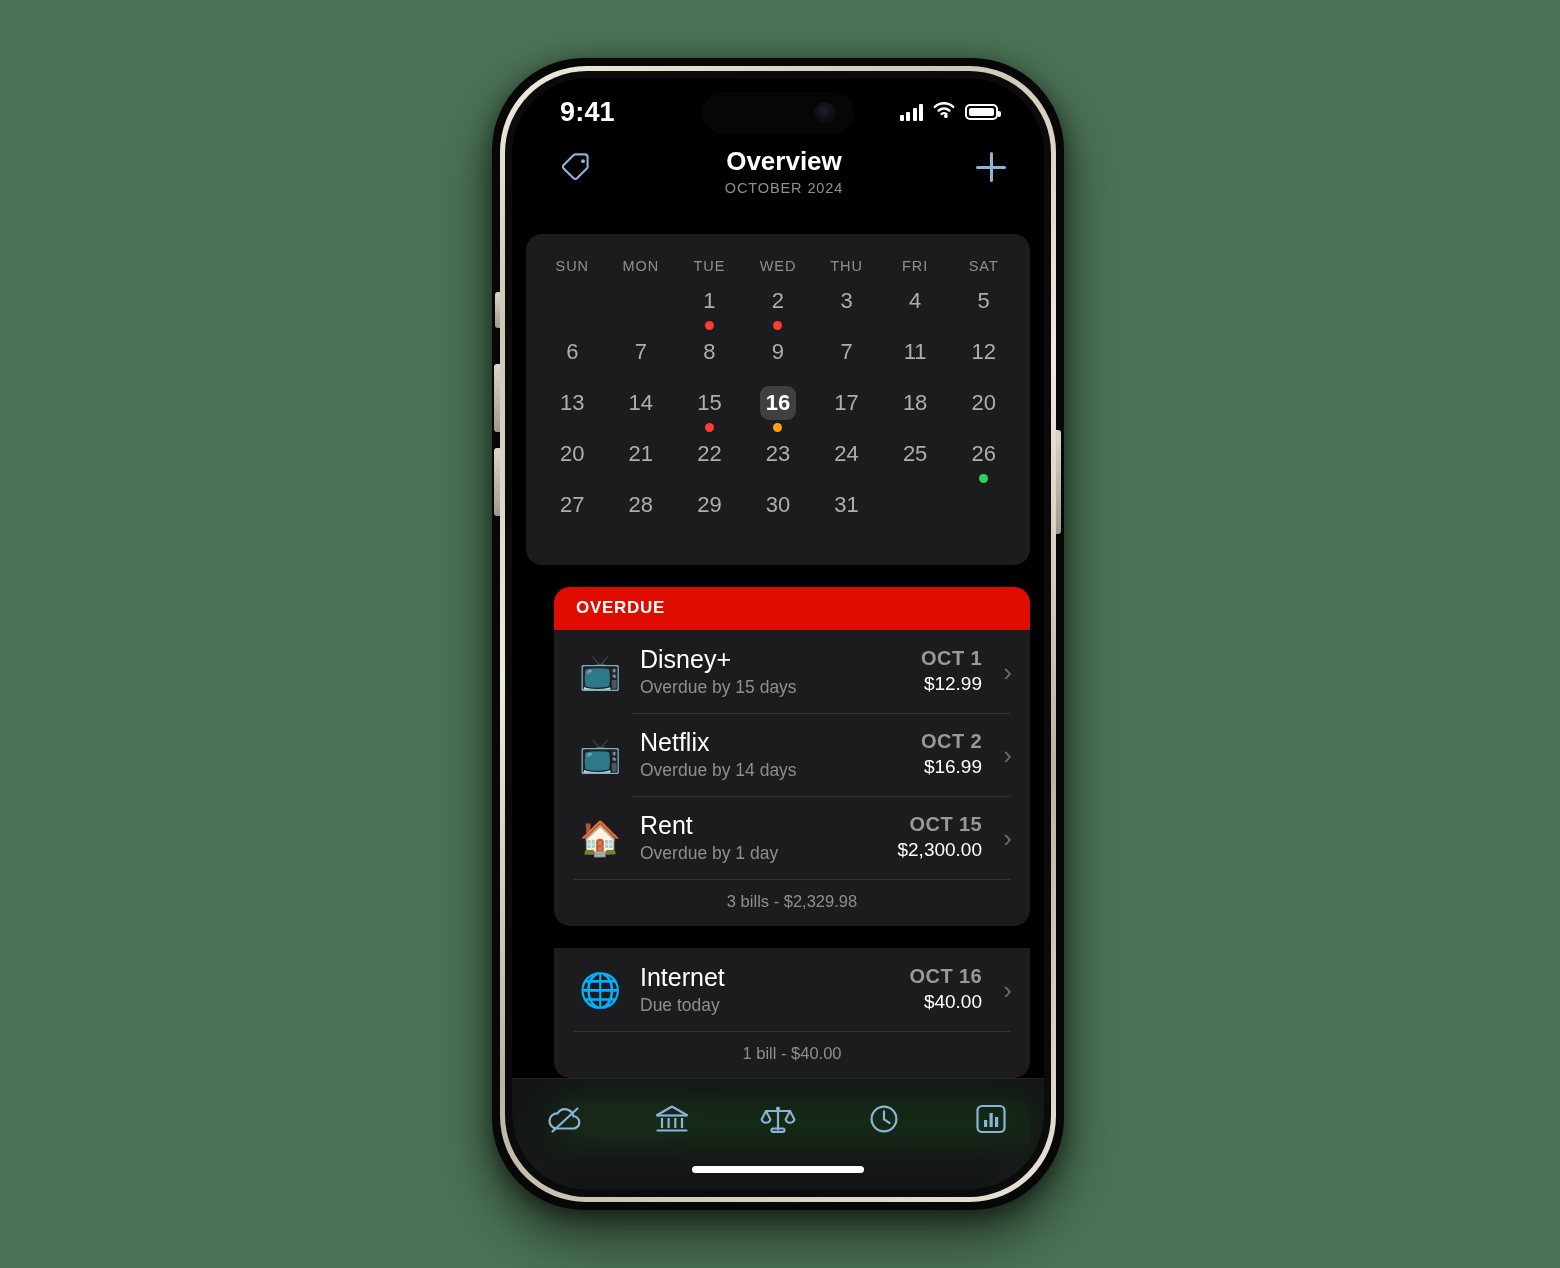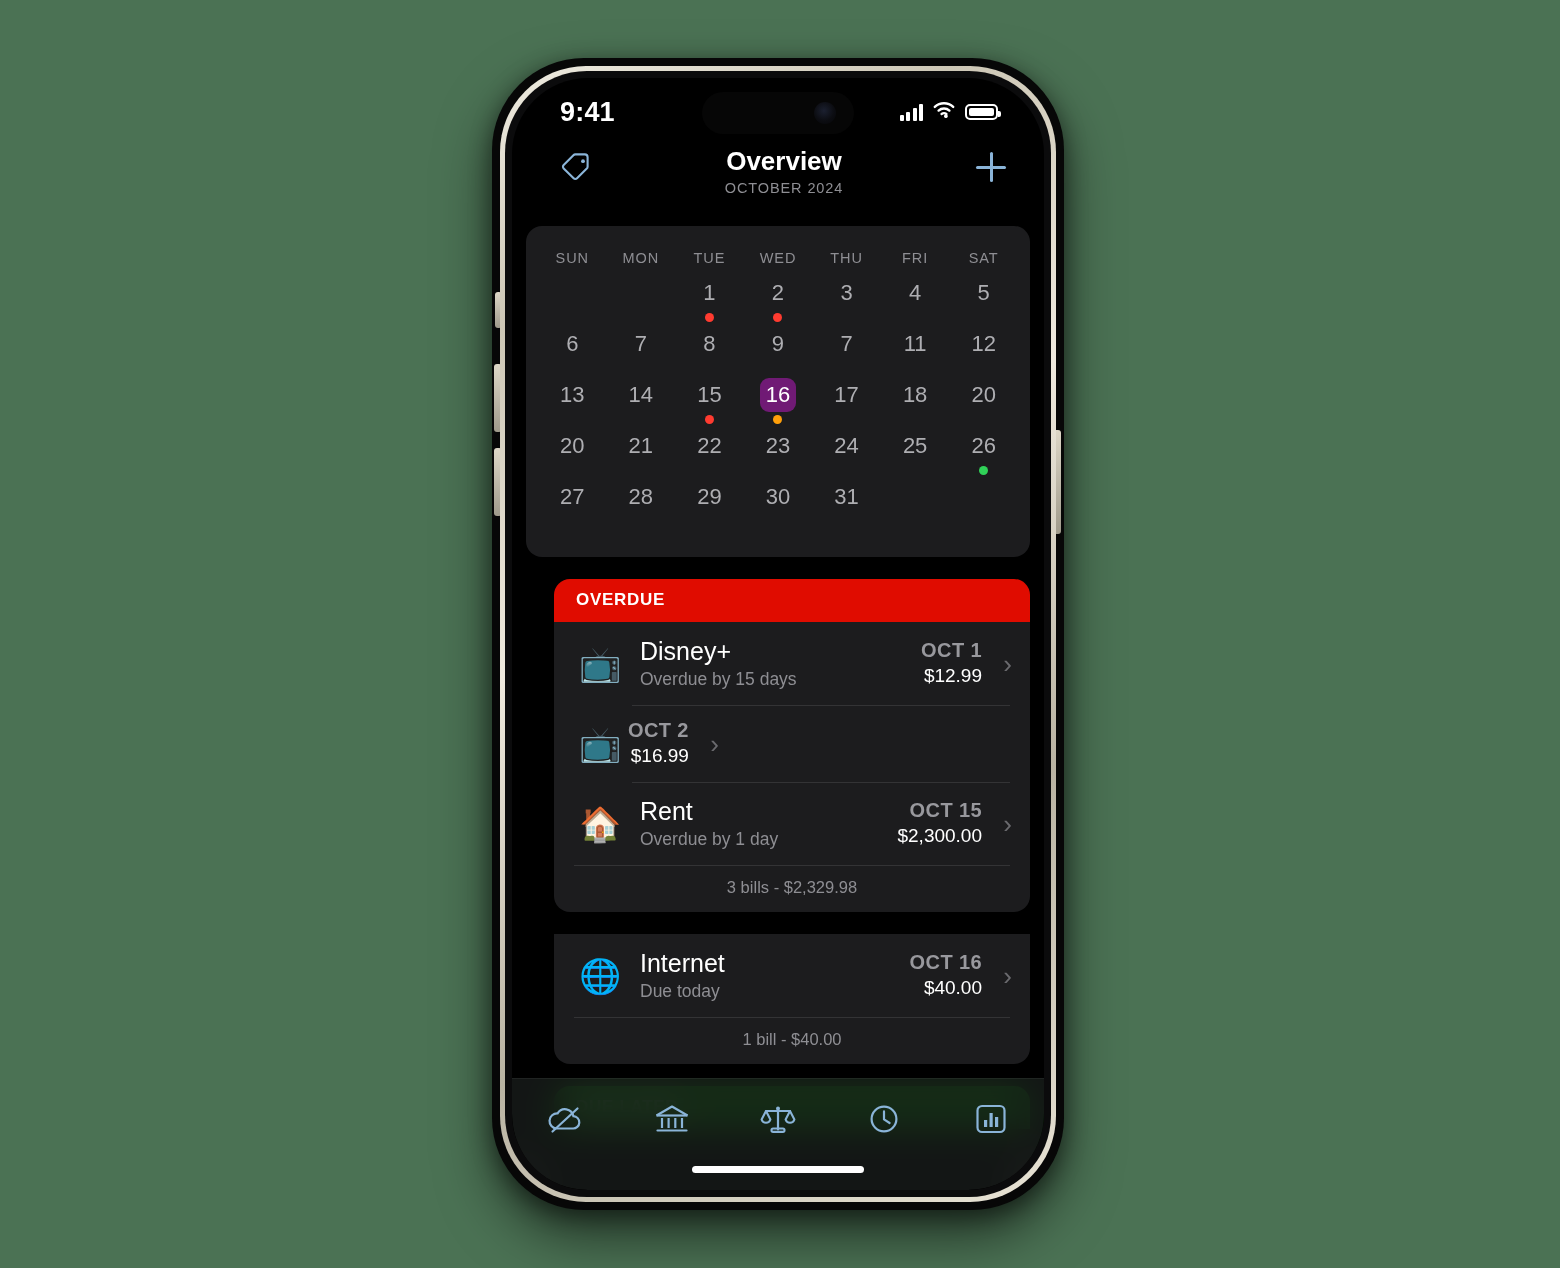--- a/index.html
+++ b/index.html
@@ -101,35 +101,35 @@
     padding:0 14px;
   }
 
   .card{
     background:#1c1c1e;
     border-radius:16px;
     overflow:hidden;
   }
 
   
-  .calendar{ margin-top:24px; padding:10px 12px 26px; }
+  .calendar{ margin-top:32px; padding:10px 12px 26px; }
   .cal-row{ display:grid; grid-template-columns:repeat(7,1fr); }
   .cal-dow{
     text-align:center; color:#8e8e93; font-size:14.5px; letter-spacing:.9px;
     padding:14px 0 10px;
   }
   .cal-cell{
     height:51px; display:flex; flex-direction:column; align-items:center; justify-content:flex-start;
     position:relative;
   }
   .cal-num{
     color:#aeaeb2; font-size:22px; line-height:34px; width:36px; text-align:center;
     border-radius:9px;
   }
-  .cal-cell.today .cal-num{ background:#701a75; color:#fff; font-weight:400; }
+  .cal-cell.today .cal-num{ background:#404040; color:#fff; font-weight:700; }
   .dot{ width:9px; height:9px; border-radius:50%; margin-top:3px; }
   .dot.red{ background:#ff3b30; }
   .dot.orange{ background:#ff9f0a; }
   .dot.green{ background:#30d158; }
   .dot.none{ background:transparent; }
 
   
   .section{ margin-top:22px;margin-left:28px; }
   .sec-head{
     padding:11px 22px 12px;
@@ -412,20 +412,24 @@
                       <div class="bill-sub">Overdue by 15 days</div>
                     </div>
                     <div class="bill-right">
                       <div class="bill-date">OCT 1</div>
                       <div class="bill-amt">$12.99</div>
                     </div>
                     <div class="chev">›</div>
                   </div>
                   <div class="bill-row">
                     <div class="bill-emoji">📺</div>
+                    <div class="bill-main">
+                      <div class="bill-name">Netflix</div>
+                      <div class="bill-sub">Overdue by 14 days</div>
+                    </div>
                     <div class="bill-right">
                       <div class="bill-date">OCT 2</div>
                       <div class="bill-amt">$16.99</div>
                     </div>
                     <div class="chev">›</div>
                   </div>
                   <div class="bill-row">
                     <div class="bill-emoji">🏠</div>
                     <div class="bill-main">
                       <div class="bill-name">Rent</div>

